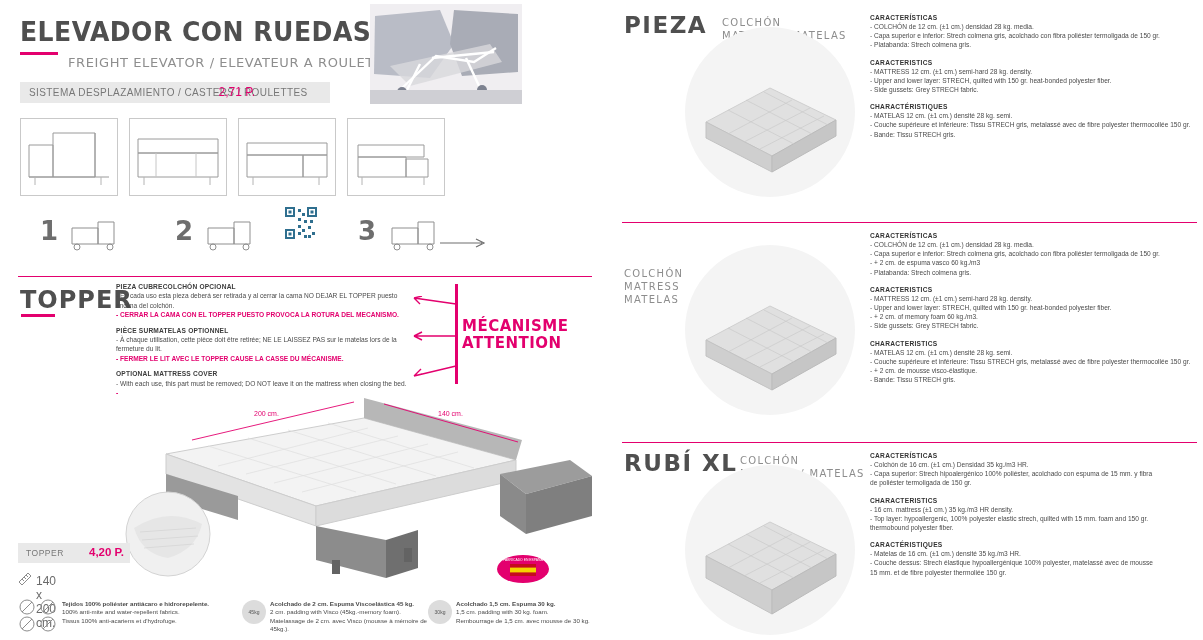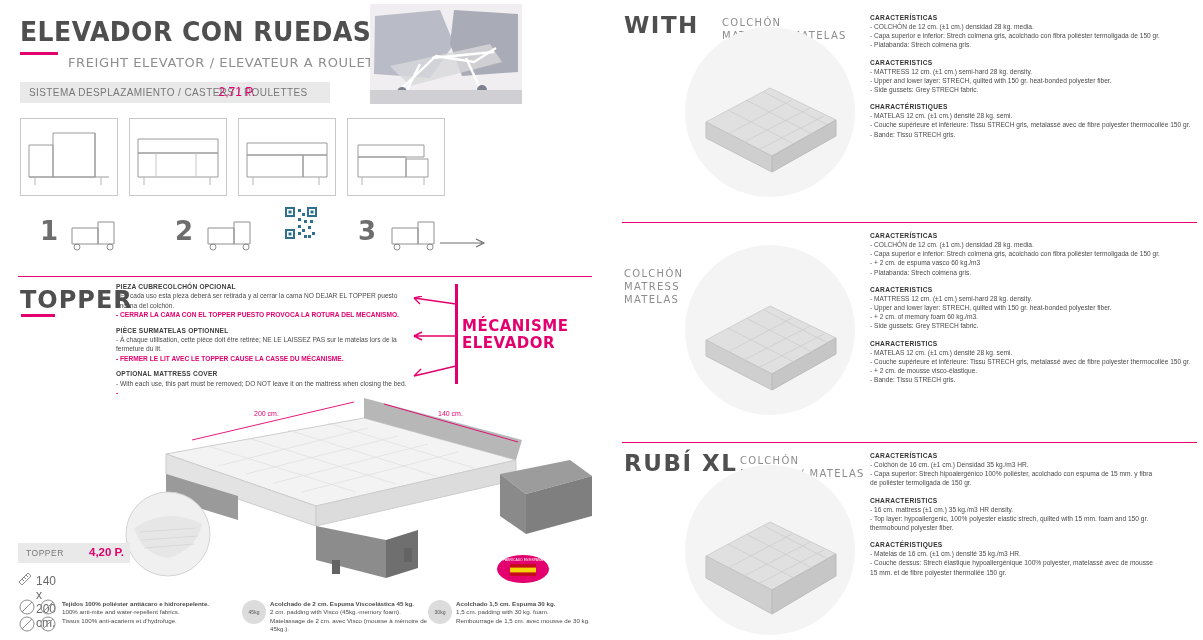--- a/index.html
+++ b/index.html
@@ -297,21 +297,21 @@
       <div class="blk">
         <div class="hd">OPTIONAL MATTRESS COVER</div>
         <div>- With each use, this part must be removed; DO NOT leave it on the mattress when closing the bed.</div>
         <div class="warn">- CLOSING THE BED WITH THE TOPPER CAUSES THE BREAKAGE OF THE MECHANISM.</div>
       </div>
     </div>
 
     <div class="abs att-bar"></div>
     <div class="abs atencion">
       <div>MÉCANISME</div>
-      <div>ELEVADOR</div>
+      <div>ATTENTION</div>
     </div>
 
     <span class="abs" style="left:408px; top:296px;">
       <svg width="50" height="84" viewBox="0 0 50 84">
         <g fill="none" stroke="#e3006e" stroke-width="1.4">
           <path d="M48 8 L6 2 M6 2 L14 0 M6 2 L12 8"></path>
           <path d="M48 40 L6 40 M6 40 L14 36 M6 40 L14 44"></path>
           <path d="M48 70 L6 80 M6 80 L14 78 M6 80 L13 73"></path>
         </g>
       </svg>
@@ -428,21 +428,21 @@
         <div style="font-weight:bold;">Acolchado 1,5 cm. Espuma 30 kg.</div>
         <div>1,5 cm. padding with 30 kg. foam.</div>
         <div>Rembourrage de 1,5 cm. avec mousse de 30 kg.</div>
       </div>
     </div>
   </div>
 
   <div id="right" class="abs">
 
     <div class="prod" style="top:4px; height:208px;">
-      <div class="pname">WITH</div>
+      <div class="pname">PIEZA</div>
       <div class="psub" style="white-space:pre-line;">COLCHÓN
 MATRESS / MATELAS</div>
       <div class="pimg">
         <svg width="172" height="172" viewBox="0 0 172 172">
           <circle cx="86" cy="86" r="85" fill="#f4f4f4"></circle>
           <path d="M22 96 L86 62 L152 94 L88 130 Z" fill="#e0e0e0" stroke="#cfcfcf"></path>
           <path d="M22 96 L22 112 L88 146 L88 130 Z" fill="#cfcfcf" stroke="#c2c2c2"></path>
           <path d="M88 130 L88 146 L152 110 L152 94 Z" fill="#c6c6c6" stroke="#bbb"></path>
           <g stroke="#cacaca" fill="none" stroke-width="0.7">
             <path d="M44 84 L110 118"></path>

